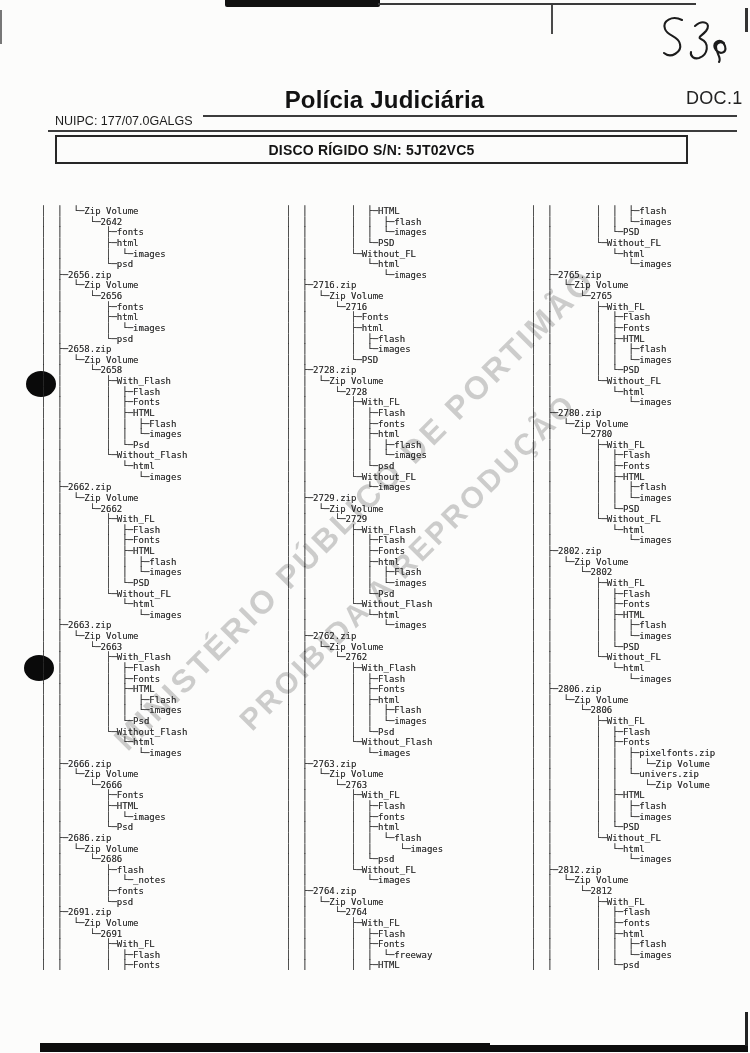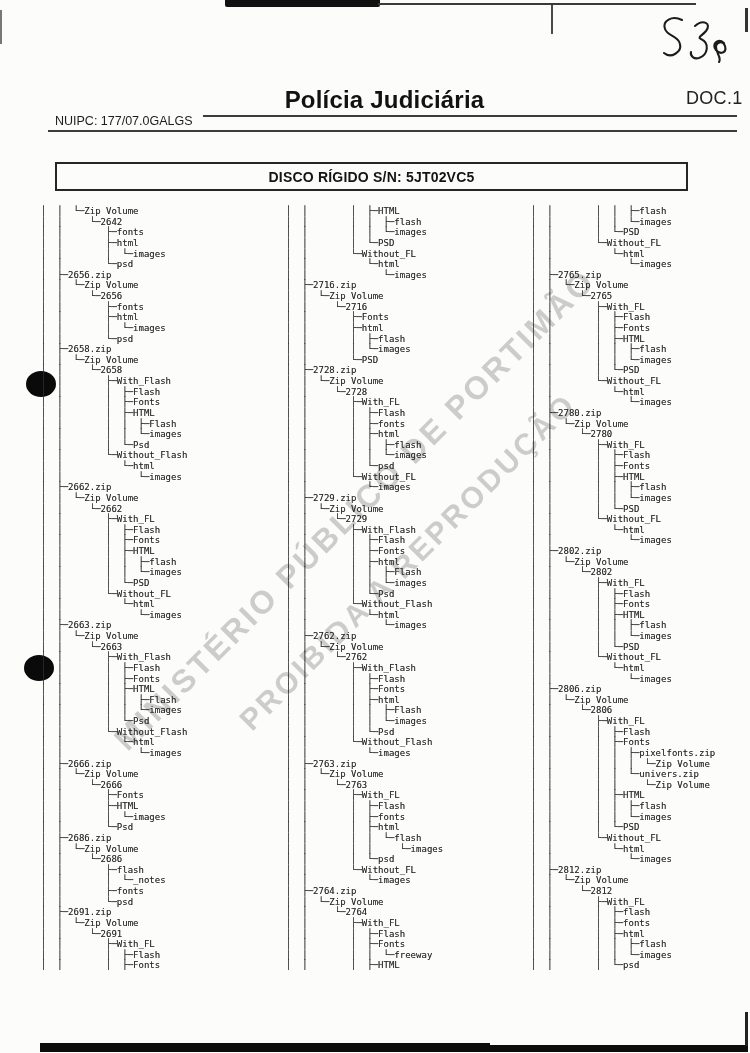--- a/index.html
+++ b/index.html
@@ -26,21 +26,21 @@
   .handwriting{position:absolute;left:658px;top:14px;}
   .doc-label{position:absolute;left:666px;top:88px;font-size:18px;color:#222;letter-spacing:.3px;margin-left:20px;}
   .page-title{
     position:absolute;left:0;top:86px;width:750px;padding-left:19px;box-sizing:border-box;
     text-align:center;font-size:24px;font-weight:bold;color:#121212;letter-spacing:.2px;
   }
   .rule-a{position:absolute;left:203px;top:115px;width:534px;height:2px;background:#3c3c3c;}
   .nuipc{position:absolute;left:55px;top:114px;font-size:12.5px;color:#1d1d1d;}
   .rule-b{position:absolute;left:48px;top:130px;width:689px;height:2px;background:#3c3c3c;}
   .sn-box{
-    position:absolute;left:55px;top:162px;width:633px;height:29px;
+    position:absolute;left:55px;top:135px;width:633px;height:29px;
     border:2px solid #262626;box-sizing:border-box;
     display:flex;align-items:center;justify-content:center;
     font-size:14px;font-weight:bold;color:#141414;letter-spacing:.2px;
     background:transparent;
   }
   
   .wm{
     position:absolute;white-space:nowrap;z-index:1;
     font-size:32px;font-weight:bold;letter-spacing:3px;
     color:rgba(125,125,125,0.38);

